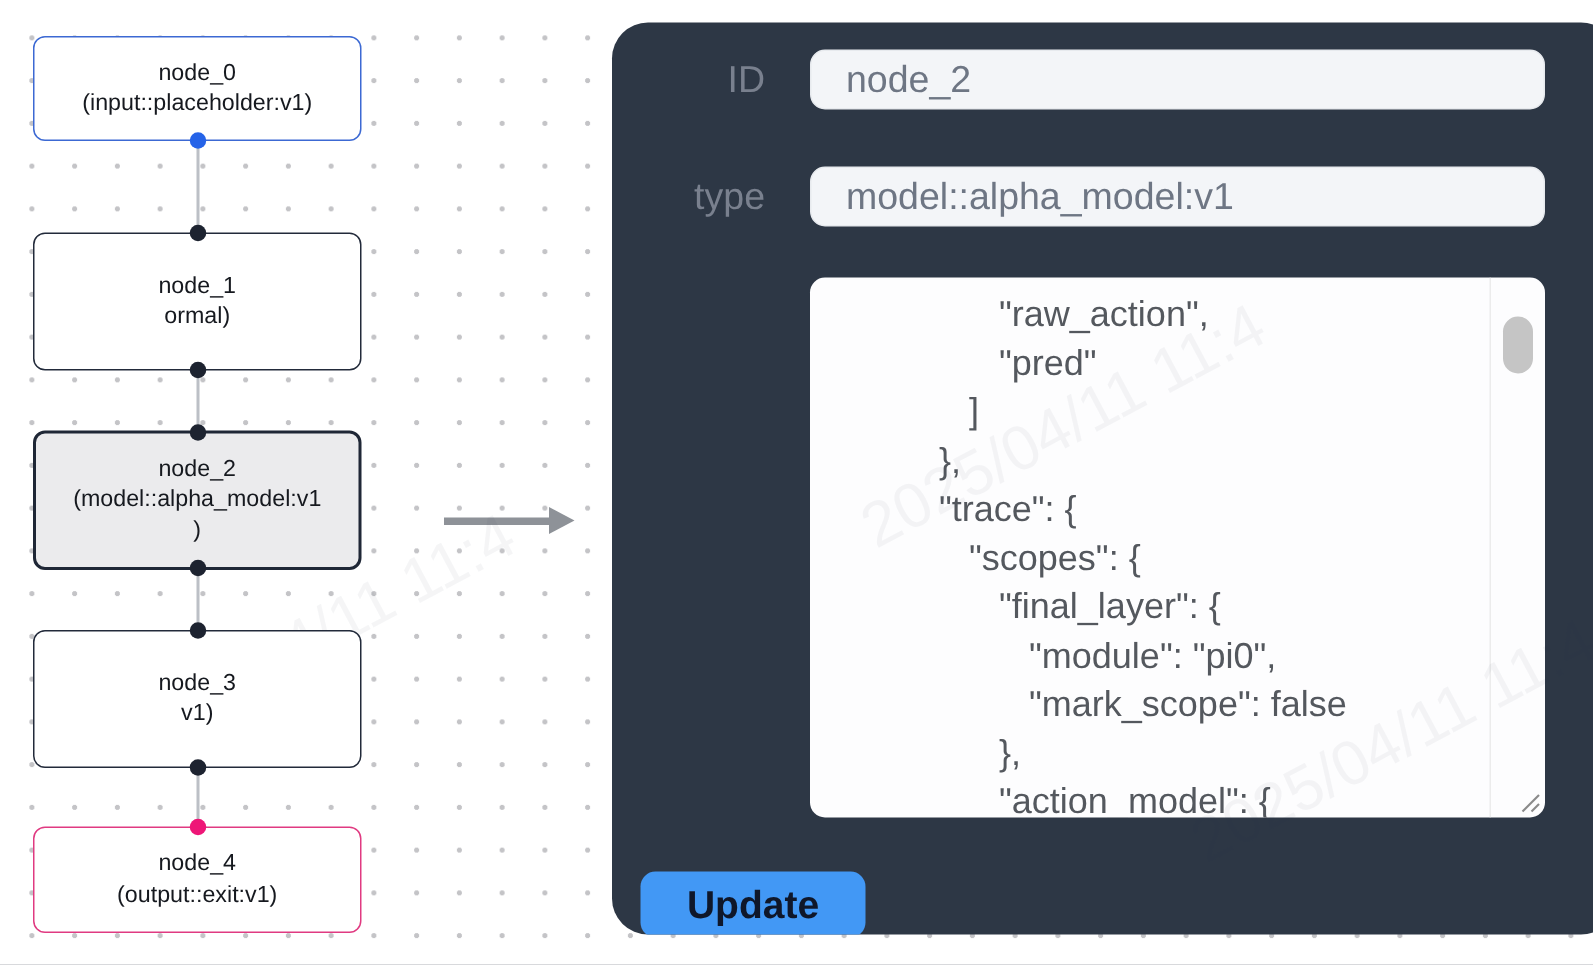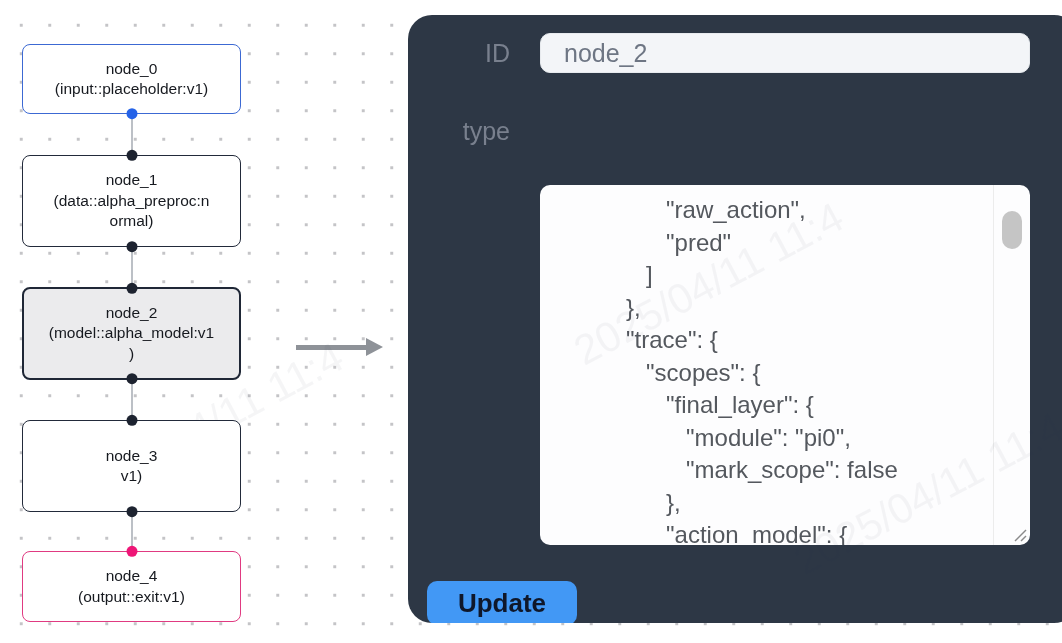--- a/index.html
+++ b/index.html
@@ -22,21 +22,21 @@
     background:#ffffff;border:1.6px solid #222a3a;border-radius:8px;
     display:flex;flex-direction:column;justify-content:center;align-items:center;
     box-sizing:border-box;text-align:center;
     font-size:15.5px;line-height:20.5px;color:#16191f;cursor:pointer;
   }
   .node-0{top:24px;height:70px}
   .node-1{top:155px;height:92px}
   .node-2{top:287px;height:93px}
   .node-3{top:420px;height:92px}
   .node-4{top:551px;height:71px}
-  .v-input{border-color:#3c69d3;margin-top:20px;}
+  .v-input{border-color:#3c69d3;}
   .v-selected{background:#ebebed;border-width:2.5px;border-color:#1f2736;}
   .v-output{border-color:#e03a81;}
   .port{
     position:absolute;left:50%;width:11px;height:11px;border-radius:50%;
     background:#1d2330;z-index:3;
   }
   .port-top{top:0;transform:translate(-50%,-56%);}
   .port-bottom{bottom:0;transform:translate(-50%,56%);}
   .v-input .port{background:#2563e8;}
   .v-output .port{background:#ee1677;}
@@ -92,21 +92,20 @@
     <div class="edge e2"></div>
     <div class="edge e3"></div>
 
   <div class="node node-0 v-input">
         <div>node_0</div>
         <div>(input::placeholder:v1)</div>
         <span class="port port-bottom"></span>
       </div>
       <div class="node node-1 v-default">
         <div>node_1</div>
-        <div>(data::alpha_preproc:n</div>
         <div>ormal)</div>
         <span class="port port-top"></span>
         <span class="port port-bottom"></span>
       </div>
       <div class="node node-2 v-selected">
         <div>node_2</div>
         <div>(model::alpha_model:v1</div>
         <div>)</div>
         <span class="port port-top"></span>
         <span class="port port-bottom"></span>
@@ -127,20 +126,21 @@
   <div class="arrow">
     <div class="arrow-line"></div>
     <div class="arrow-head"></div>
   </div>
 
   <div class="panel">
     <div class="flabel l-id">ID</div>
     <input class="pinput i-id" value="node_2" style="">
 
     <div class="flabel l-type">type</div>
+    <input class="pinput i-type" value="model::alpha_model:v1" style="">
 
     <div class="editor">
       <pre>               "raw_action",
                "pred"
             ]
          },
          "trace": {
             "scopes": {
                "final_layer": {
                   "module": "pi0",

